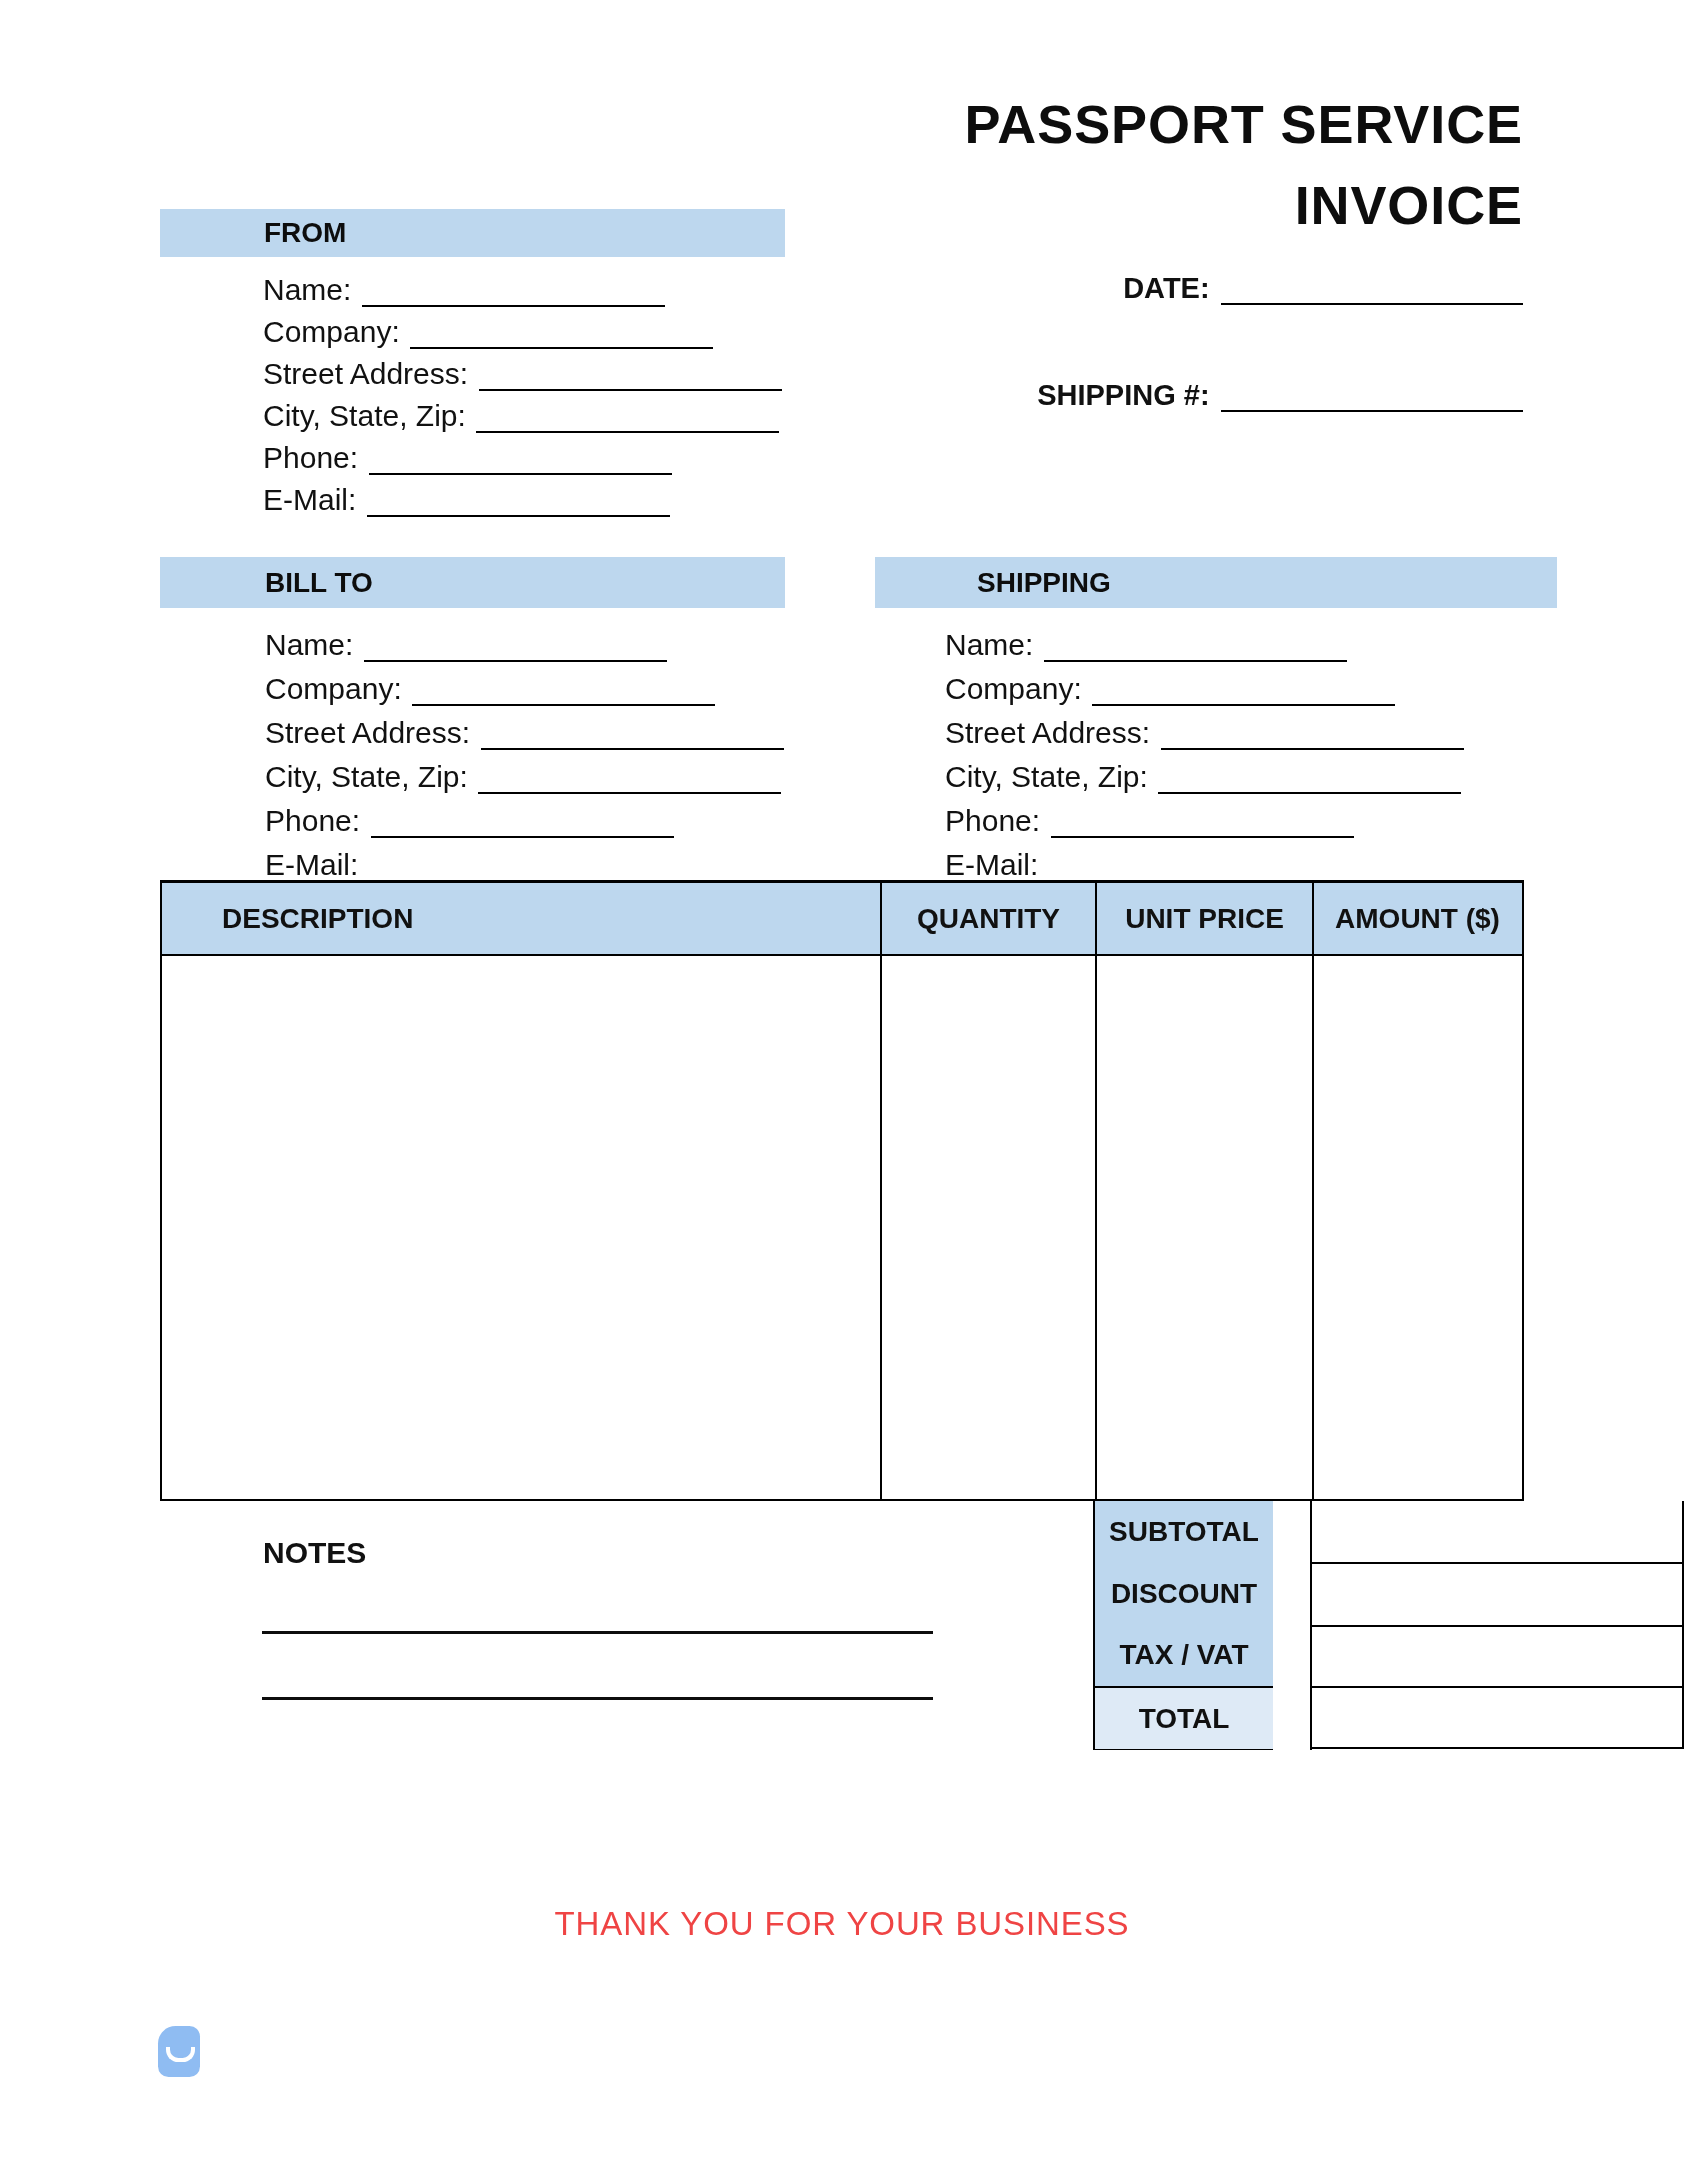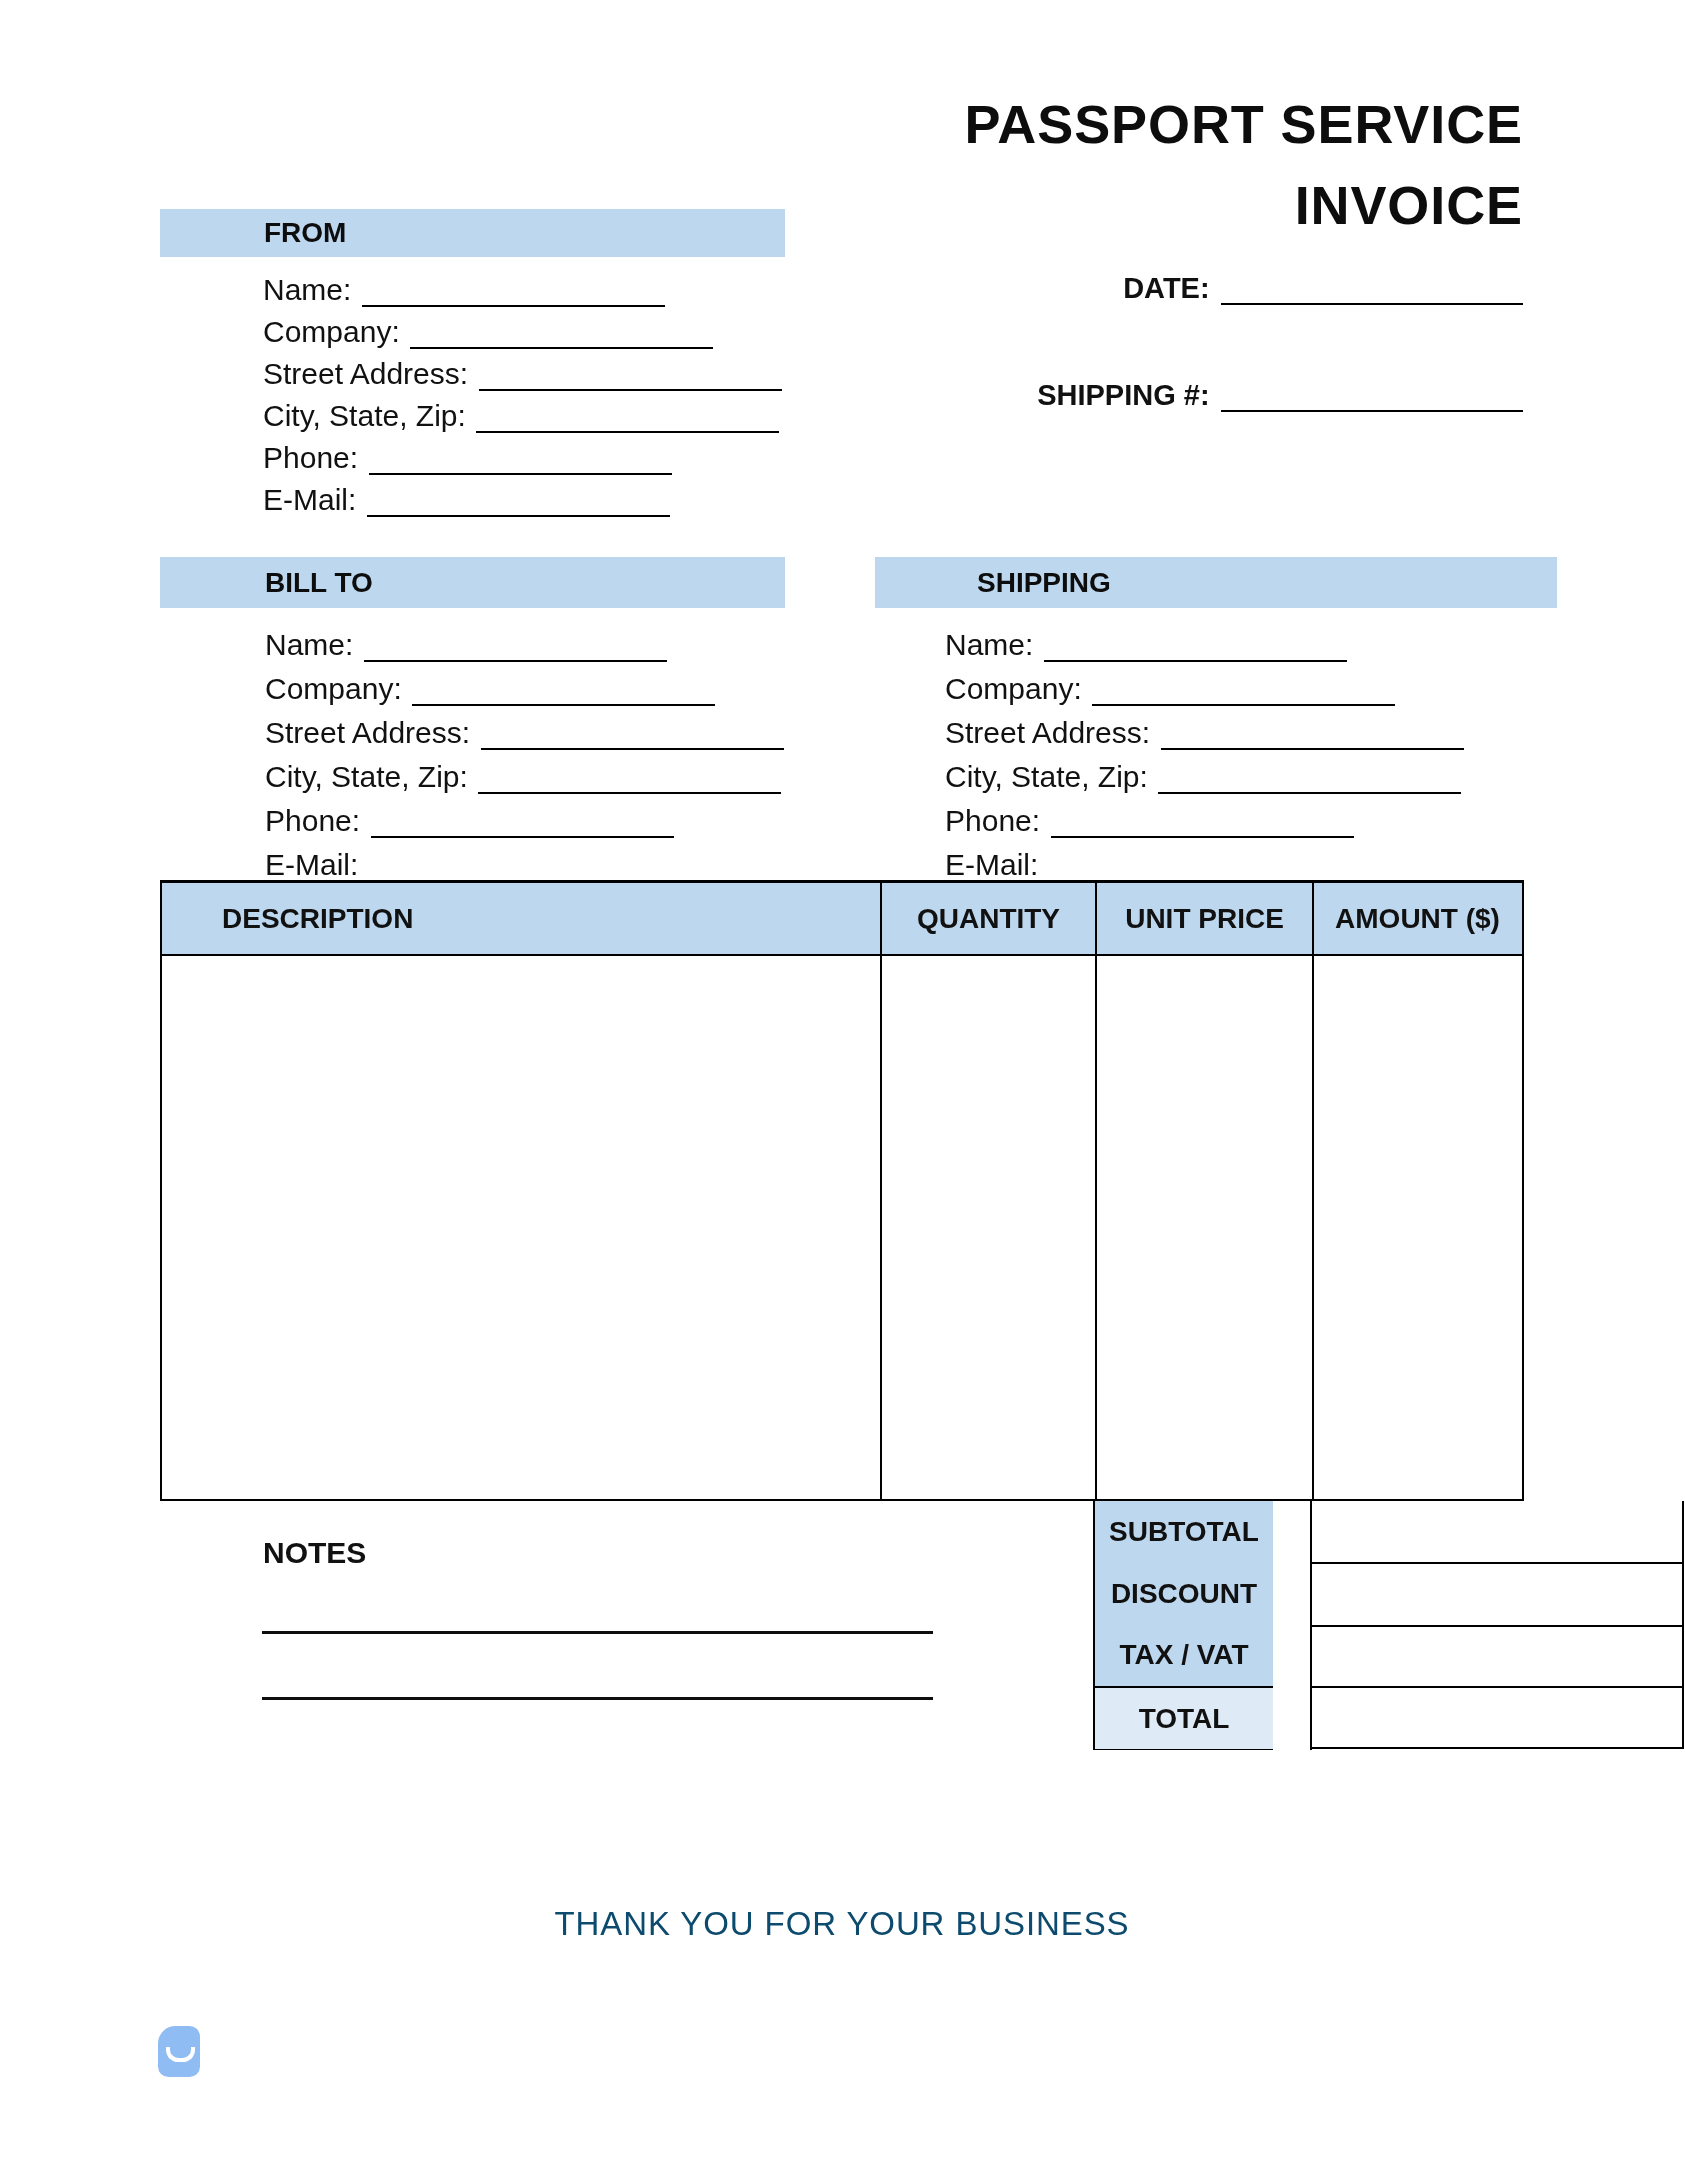--- a/index.html
+++ b/index.html
@@ -78,21 +78,21 @@
   .tv-cell.c3{height:61px;}
   .tv-cell.c4{height:61px;}
   
   .notes-label{position:absolute;left:263px;top:1536px;font-size:30px;font-weight:bold;}
   .notes-line{position:absolute;left:262px;width:671px;height:0;border-top:3.5px solid #0d0d0d;}
   #notes-line-1{top:1631px;}
   #notes-line-2{top:1697px;}
   
   .thanks{
     position:absolute;left:160px;top:1905px;width:1364px;text-align:center;
-    font-size:33px;letter-spacing:0.9px;color:#0c4a6e;
+    font-size:33px;letter-spacing:0.9px;color:#ef4444;
   }
   .brand{
     position:absolute;left:158px;top:2026px;width:42px;height:51px;
     background:#8FBCF2;border-radius:17.6px 10.5px 10.5px 10.5px;
   }
   .smile{
     position:absolute;left:8px;top:21px;width:21px;height:11.4px;
     border:4.4px solid #fff;border-top:0;
     border-radius:0 0 12.3px 12.3px;
   }

